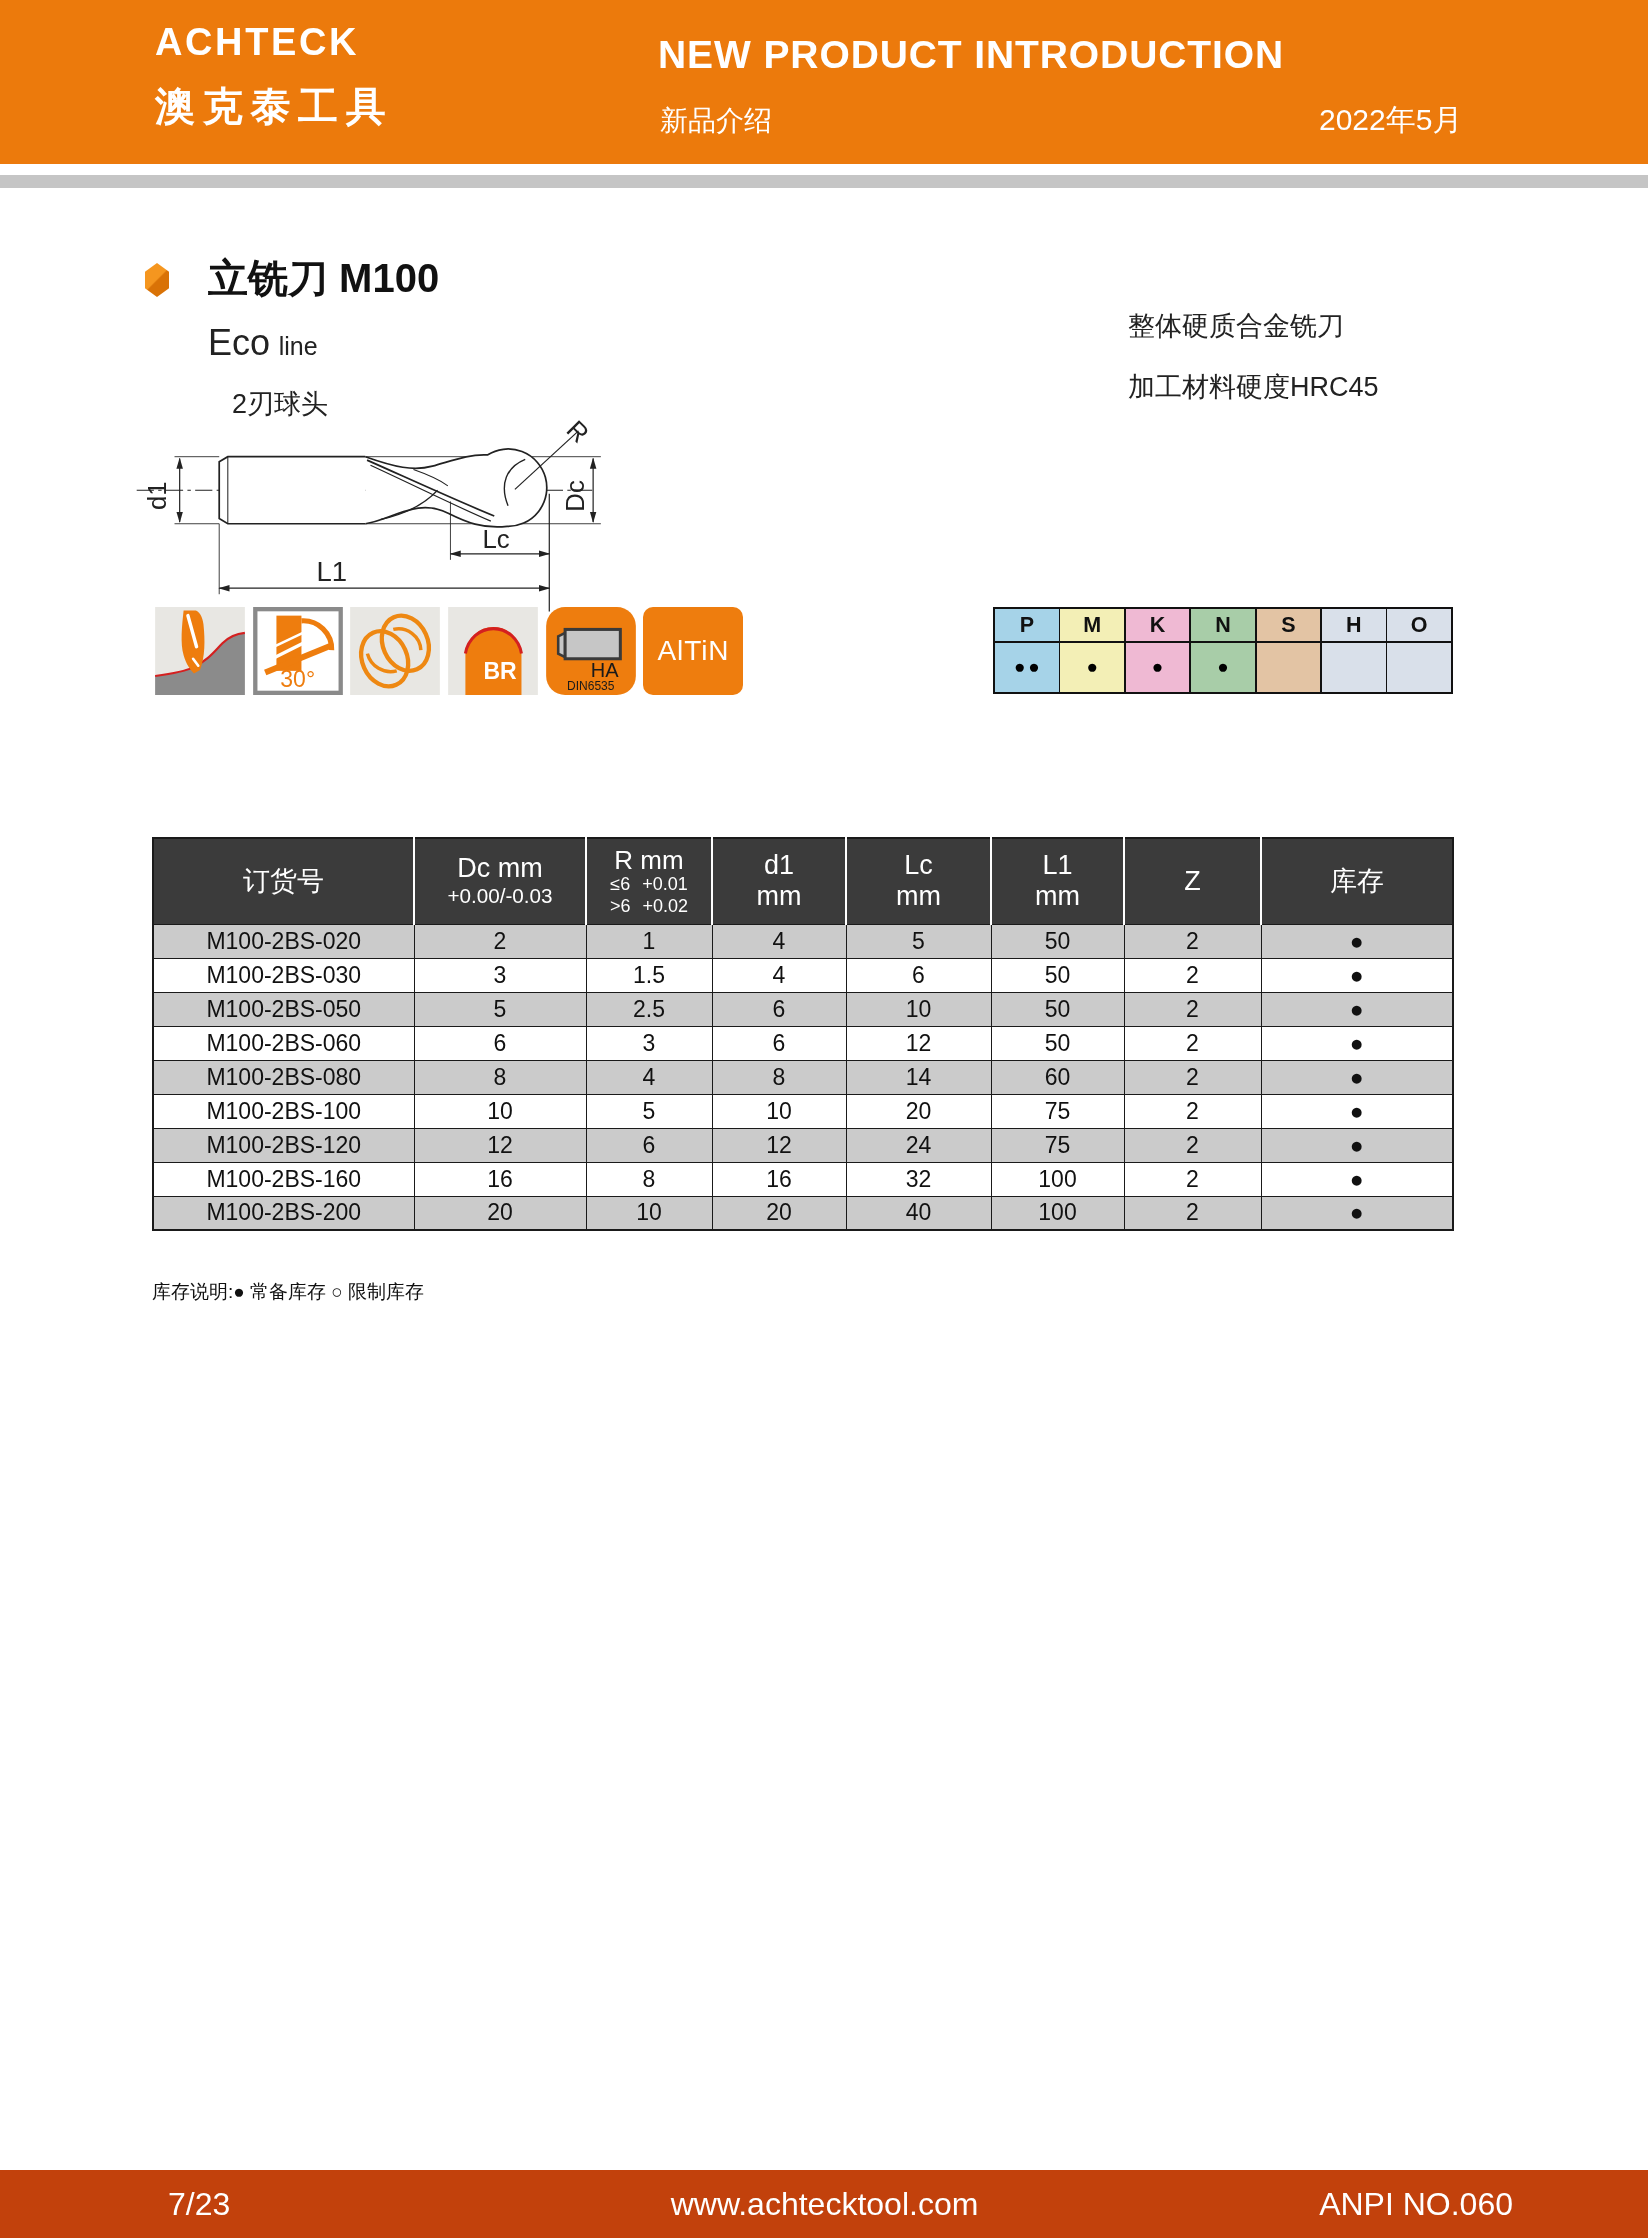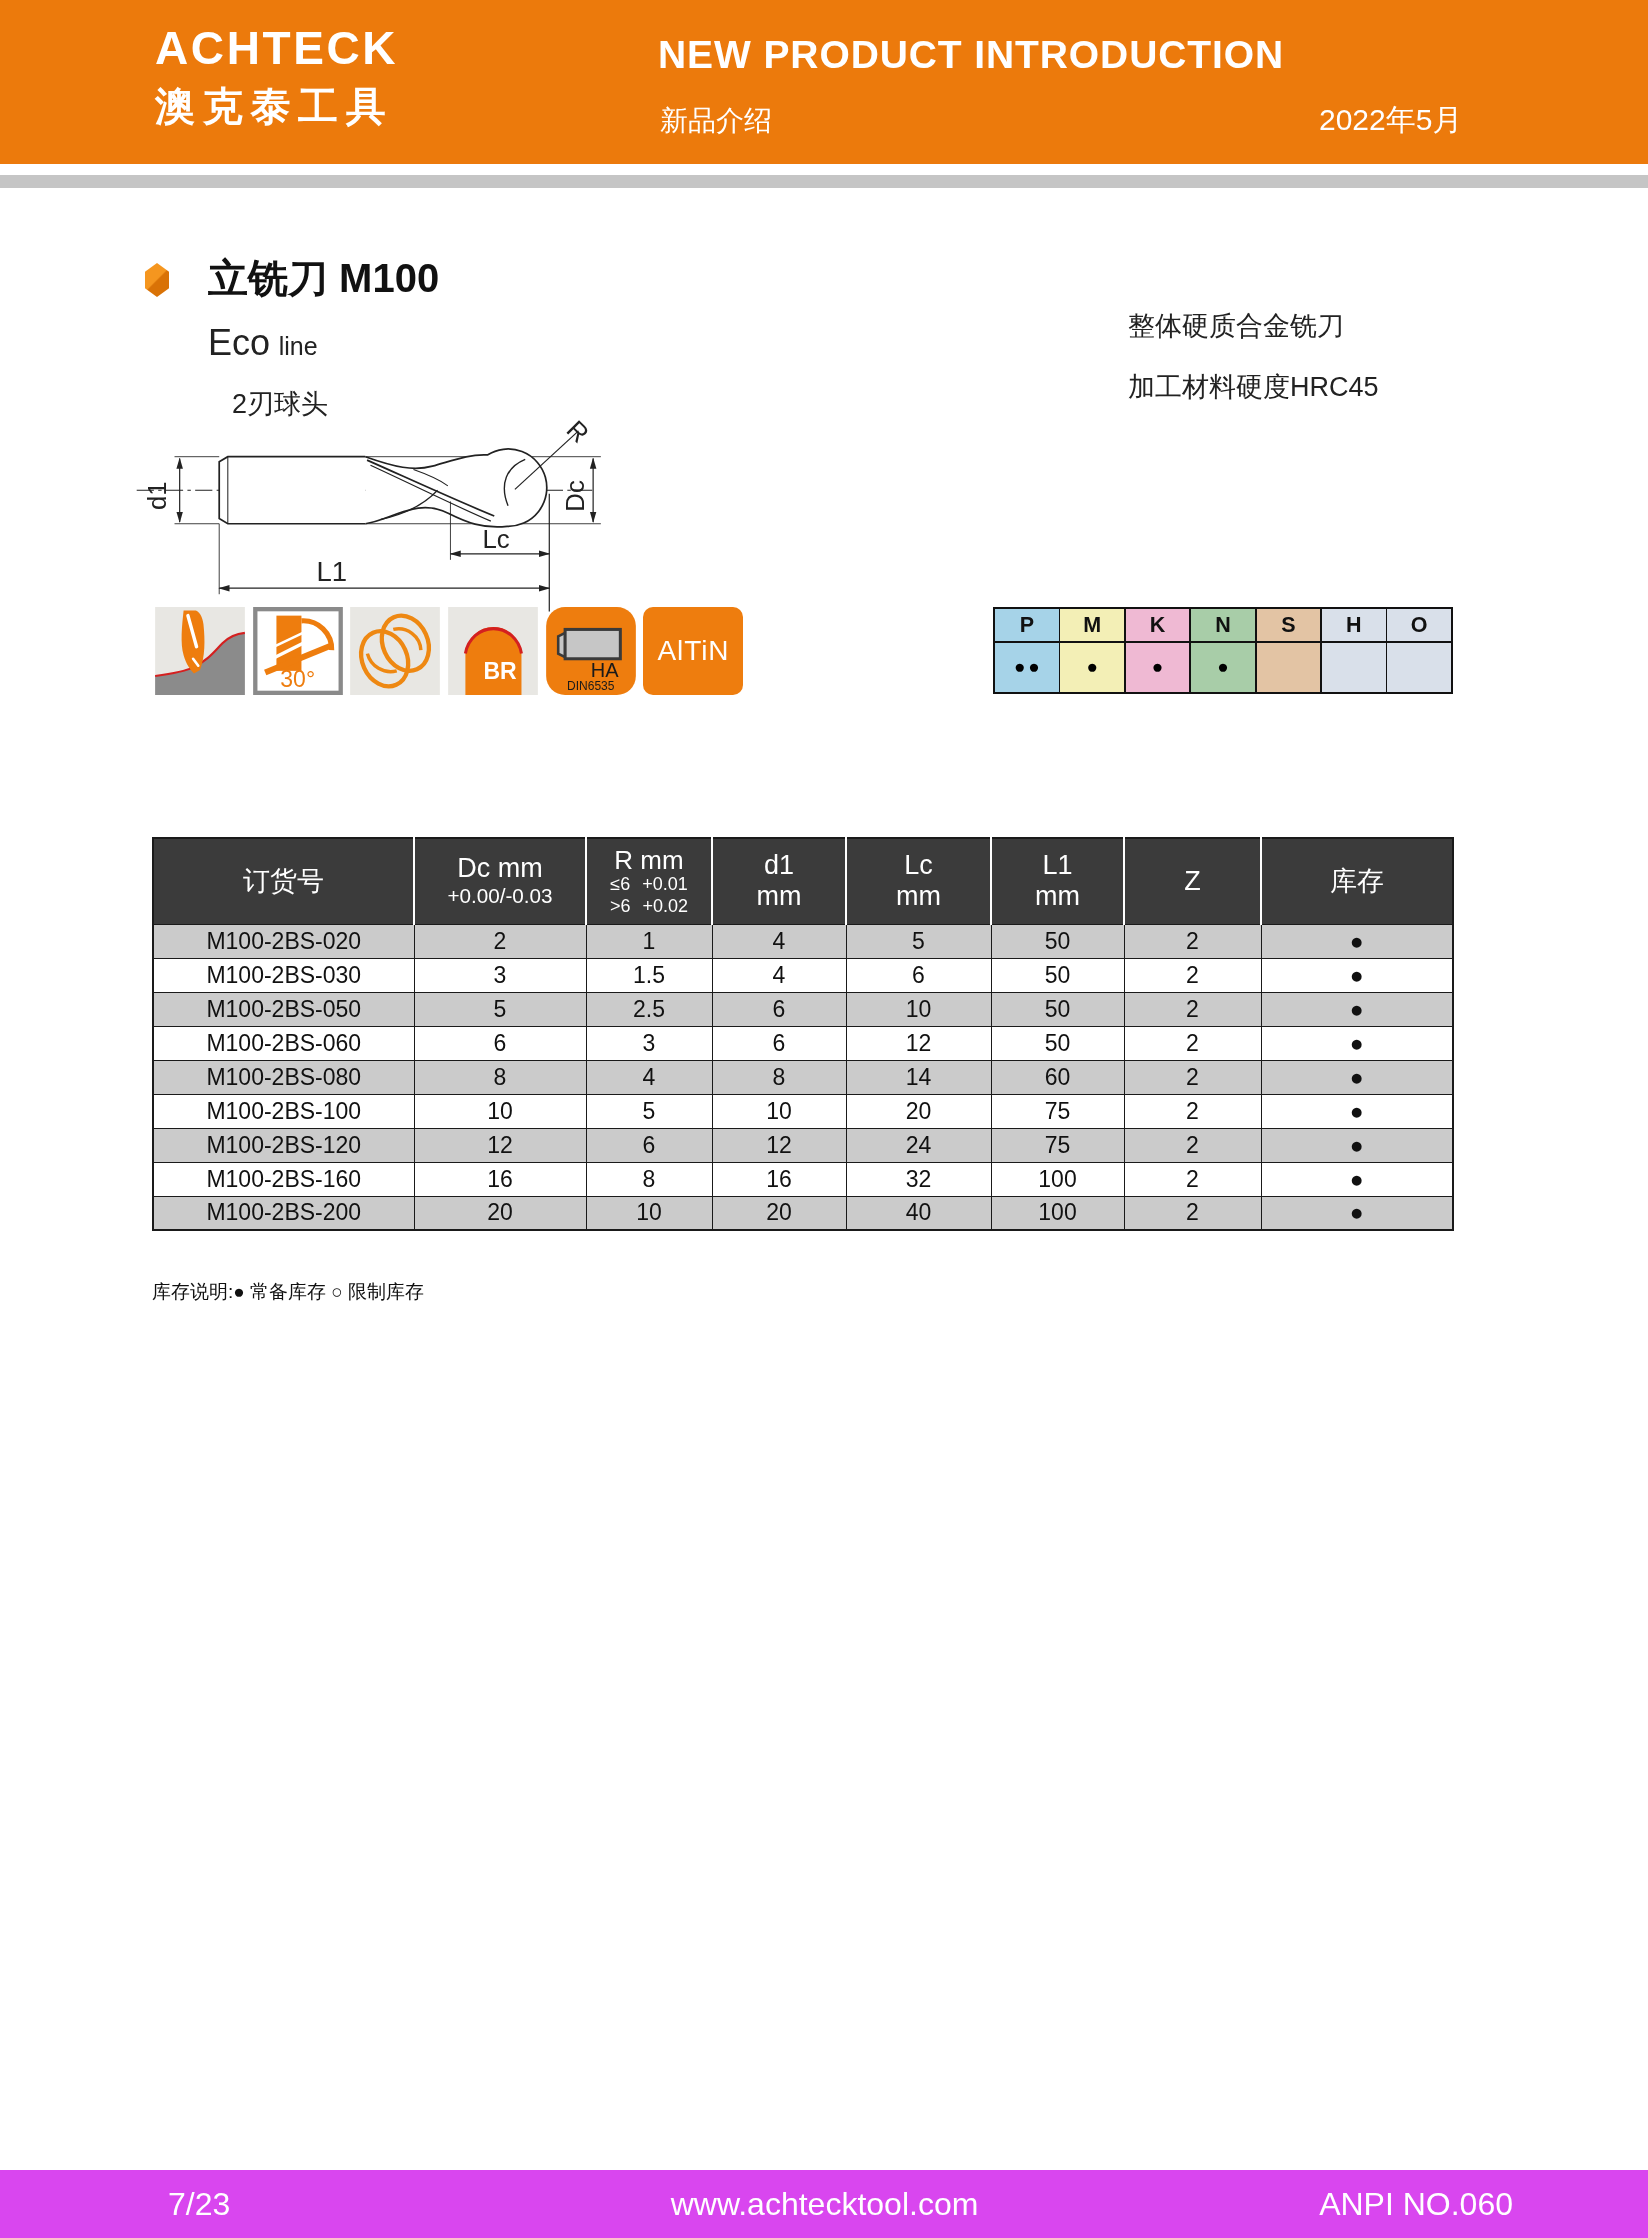--- a/index.html
+++ b/index.html
@@ -3,21 +3,21 @@
 <meta charset="utf-8">
 <style>
   * { margin:0; padding:0; box-sizing:border-box; }
   body { background:#ffffff; }
   .page {
     position:relative; width:1649px; height:2239px; background:#ffffff;
     font-family:"Liberation Sans","DejaVu Sans",sans-serif; color:#1a1a1a; overflow:hidden;
   }
   
   .banner { position:absolute; left:0; top:0; width:1649px; height:164px; background:#EC7A0C; }
-  .logo-en { position:absolute; left:155px; top:20.7px; font-size:46px; font-weight:800;
+  .logo-en { position:absolute; left:155px; top:20.7px; font-size:38px; font-weight:800;
              color:#fff; letter-spacing:2.6px; }
   .logo-cn { position:absolute; left:155px; top:79px; font-size:40px; font-weight:700;
              color:#fff; letter-spacing:7.7px; }
   .banner-title { position:absolute; left:658px; top:33px; font-size:39px; font-weight:800;
              color:#fff; letter-spacing:0.9px; }
   .banner-sub { position:absolute; left:660px; top:102px; font-size:28px; color:#fff; }
   .banner-date { position:absolute; left:1319px; top:100px; font-size:30px; color:#fff; }
   .gray-bar { position:absolute; left:0; top:175px; width:1649px; height:13px; background:#C5C5C5; }
 
   
@@ -72,21 +72,21 @@
   table.spec tbody tr:nth-child(even) { background:#ffffff; }
   .th-main { font-size:27px; line-height:1.15; }
   .th-tol  { font-size:20.7px; line-height:1.2; }
   .th-rmain{ font-size:26px; line-height:1.0; margin-top:1.7px; }
   .th-rtol { font-size:18px; line-height:1.25; display:flex; justify-content:center; gap:12px; }
   .stock-dot { font-size:20px; }
   .spec-note { position:absolute; left:152px; top:1279px; width:1300px; 
     font-size:19px; color:#111; }
 
   
-  .footer { position:absolute; left:0; top:2170px; width:1649px; height:69px; background:#d946ef; }
+  .footer { position:absolute; left:0; top:2170px; width:1649px; height:69px; background:#c2410c; }
   .footer span { position:absolute; top:0; line-height:69px; color:#fff; font-size:32px; }
   .footer .f-page { left:168px; }
   .footer .f-site { left:0; width:100%; text-align:center; }
   .footer .f-doc  { right:136px; }
 </style>
 </head>
 <body>
 
 <div class="page">
 

